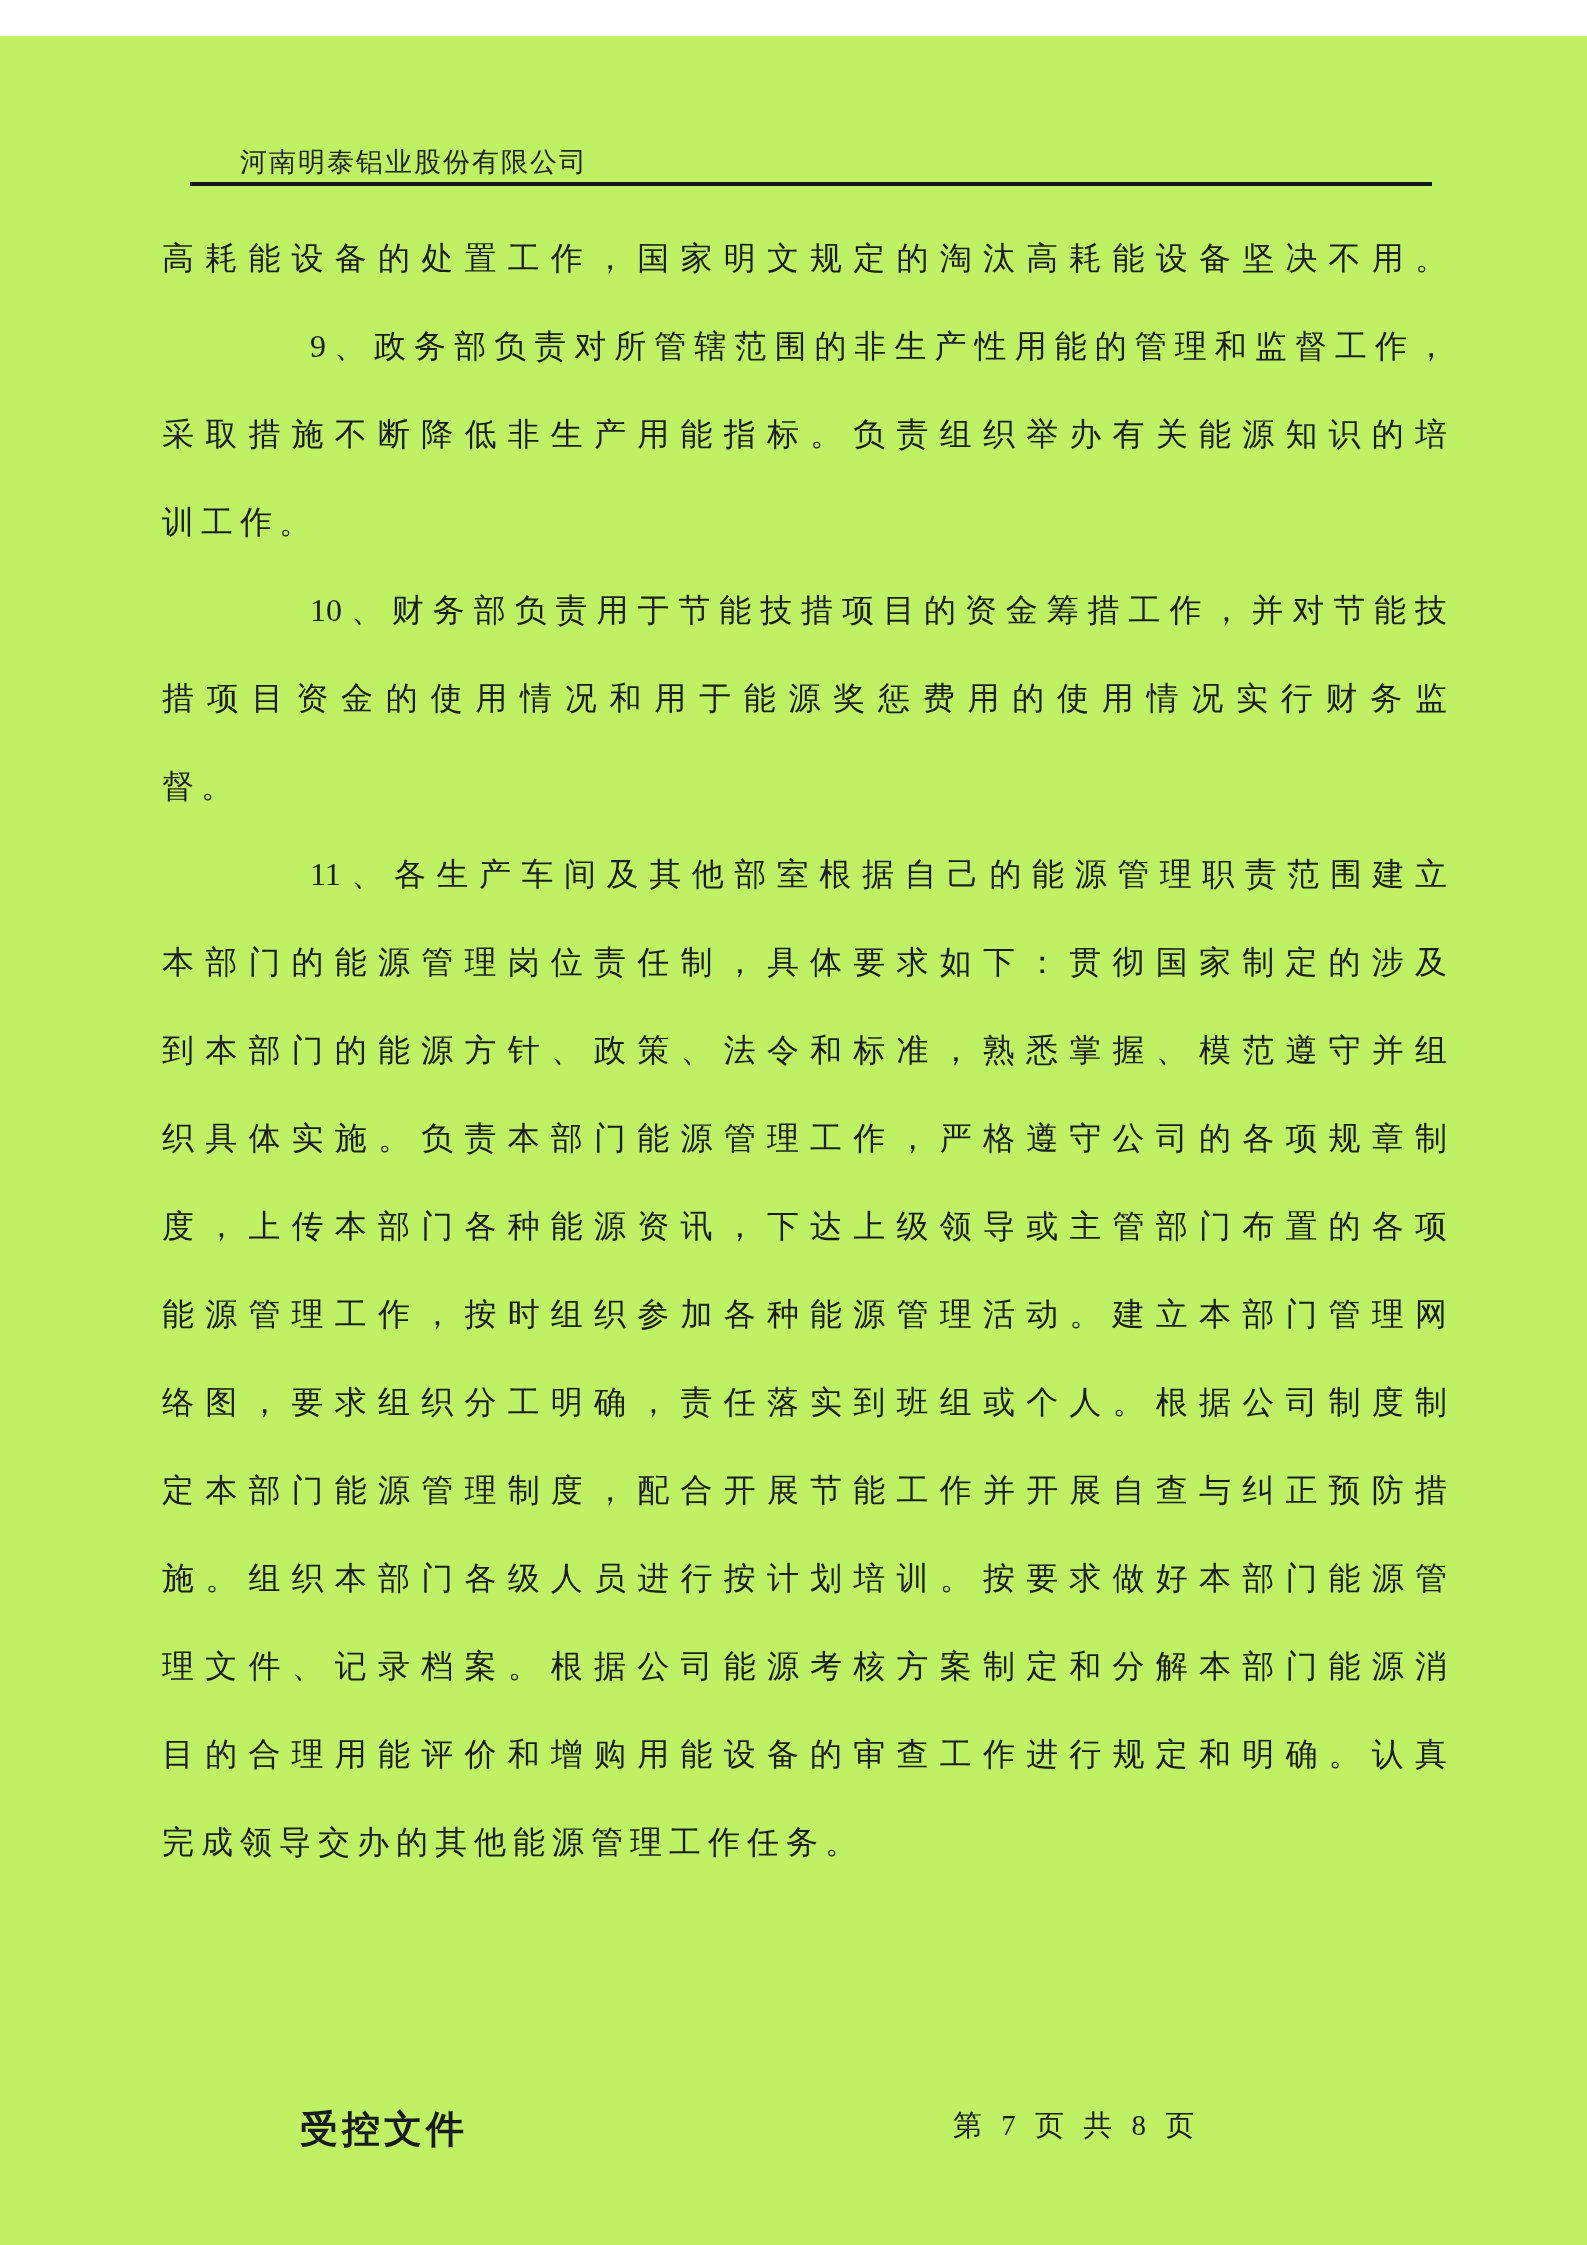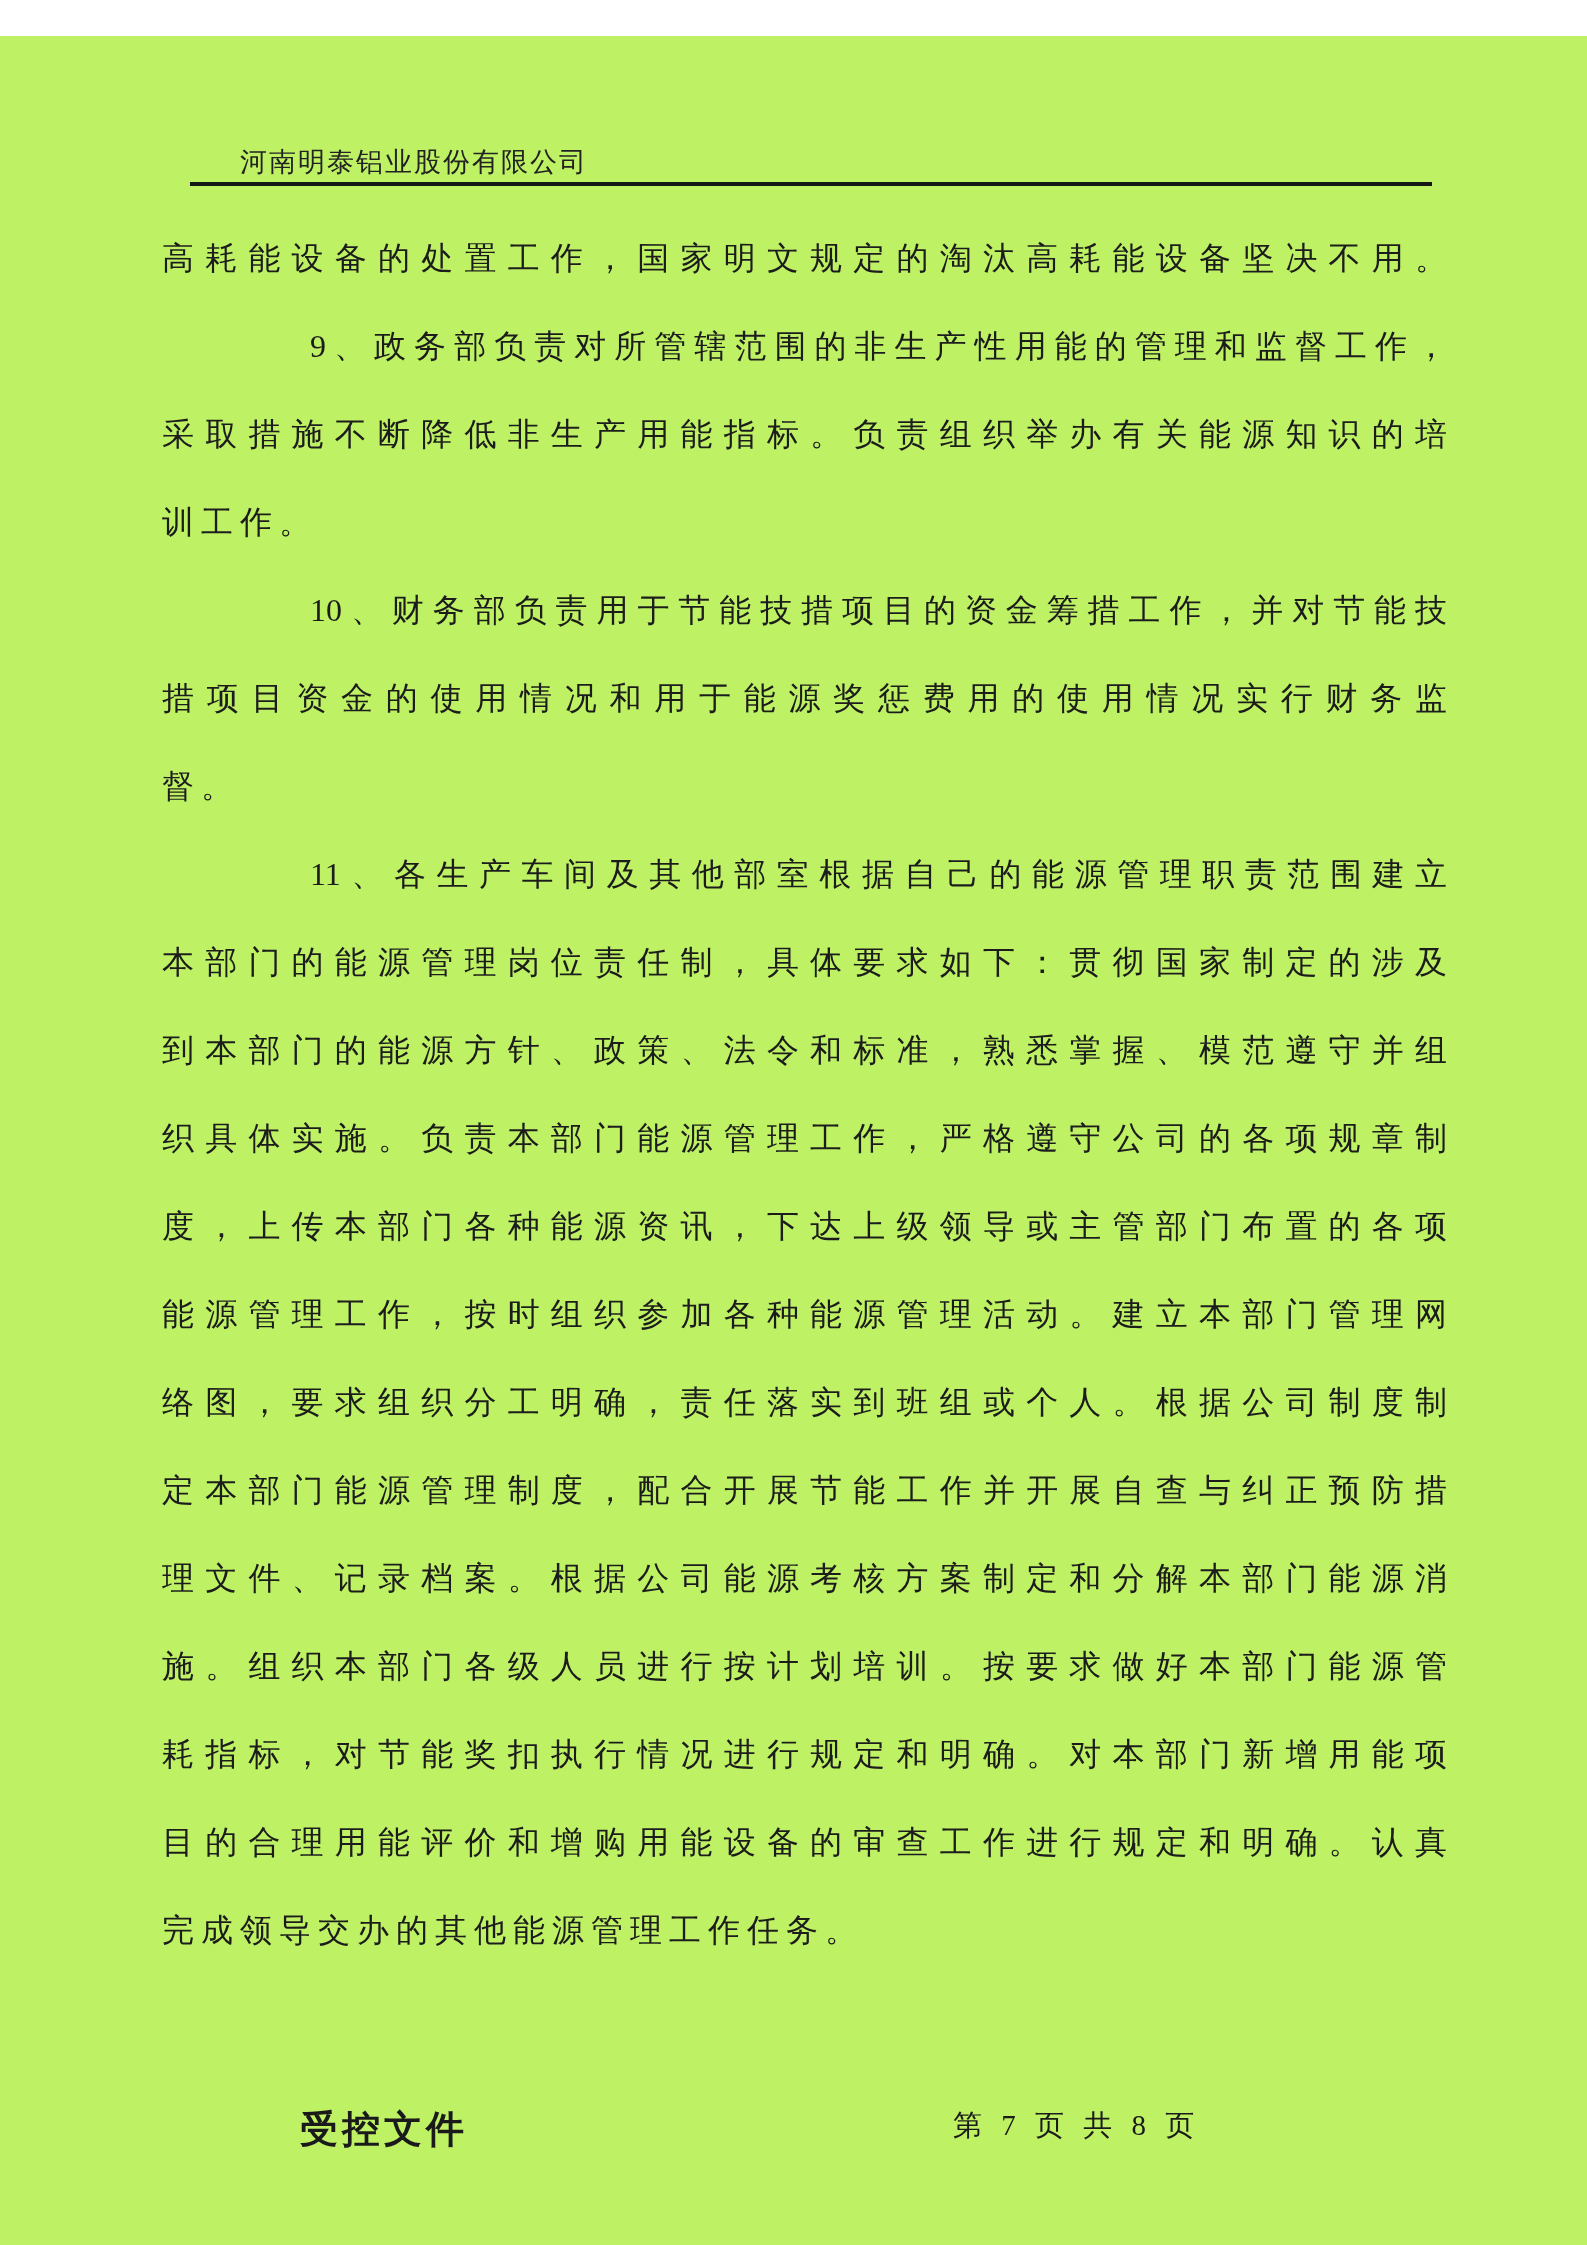--- a/index.html
+++ b/index.html
@@ -94,23 +94,22 @@
       <div class="line">措项目资金的使用情况和用于能源奖惩费用的使用情况实行财务监</div>
       <div class="line no-justify">督。</div>
       <div class="line indent">11、各生产车间及其他部室根据自己的能源管理职责范围建立</div>
       <div class="line">本部门的能源管理岗位责任制，具体要求如下：贯彻国家制定的涉及</div>
       <div class="line">到本部门的能源方针、政策、法令和标准，熟悉掌握、模范遵守并组</div>
       <div class="line">织具体实施。负责本部门能源管理工作，严格遵守公司的各项规章制</div>
       <div class="line">度，上传本部门各种能源资讯，下达上级领导或主管部门布置的各项</div>
       <div class="line">能源管理工作，按时组织参加各种能源管理活动。建立本部门管理网</div>
       <div class="line">络图，要求组织分工明确，责任落实到班组或个人。根据公司制度制</div>
       <div class="line">定本部门能源管理制度，配合开展节能工作并开展自查与纠正预防措</div>
+      <div class="line">施。组织本部门各级人员进行按计划培训。按要求做好本部门能源管</div>
       <div class="line">理文件、记录档案。根据公司能源考核方案制定和分解本部门能源消</div>
-      <div class="line">施。组织本部门各级人员进行按计划培训。按要求做好本部门能源管</div>
-      <div class="line">耗指标，对节能奖扣执行情况进行规定和明确。对本部门新增用能项</div>
       <div class="line">目的合理用能评价和增购用能设备的审查工作进行规定和明确。认真</div>
       <div class="line no-justify">完成领导交办的其他能源管理工作任务。</div>
     </div>
 
   <div class="footer-controlled">受控文件</div>
 
   <div class="footer-page">第 7 页 共 8 页</div>
 
 </div>
 

